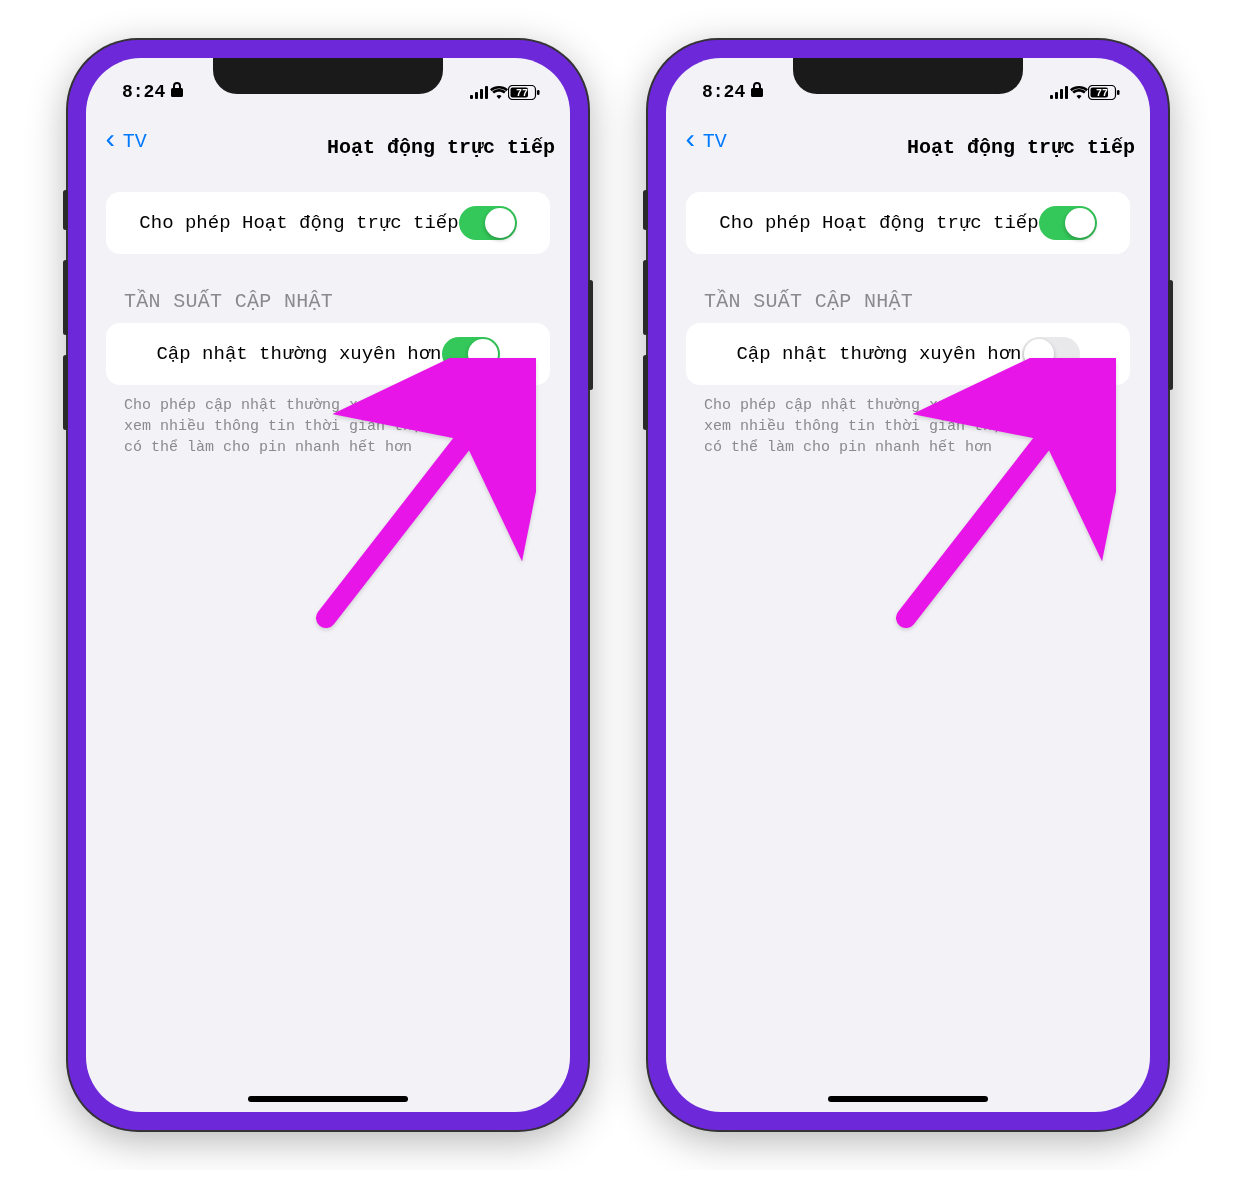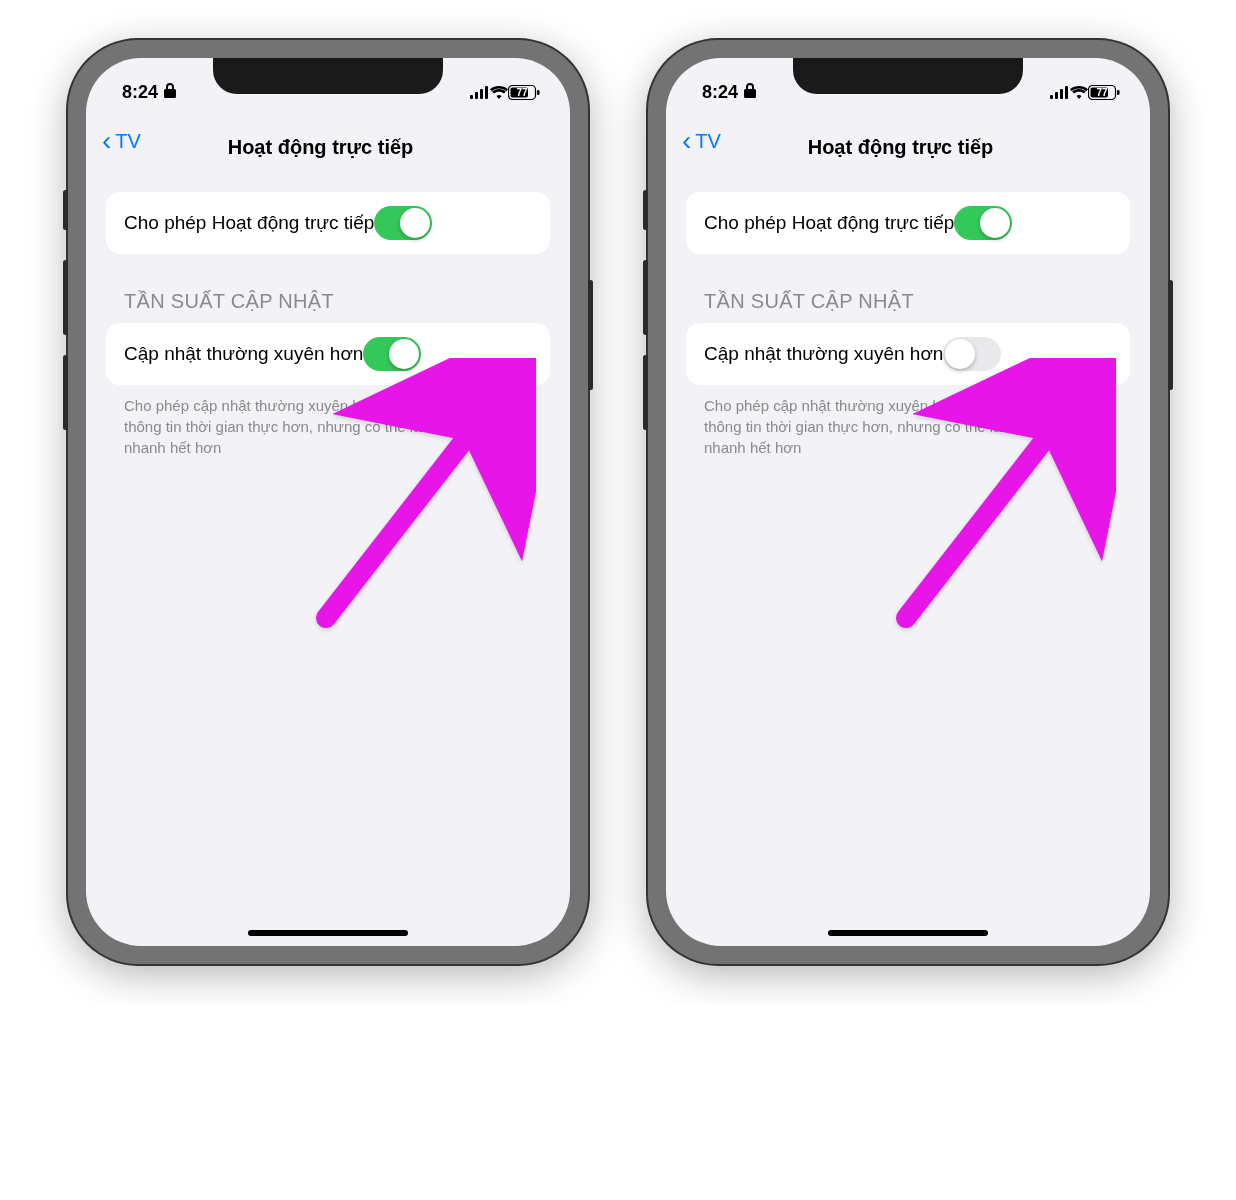--- a/index.html
+++ b/index.html
@@ -6,26 +6,27 @@
     body {
       background: #ffffff;
       font-family: -apple-system, BlinkMacSystemFont, "Segoe UI", Helvetica, Arial, sans-serif;
       display: flex;
       justify-content: center;
       gap: 60px;
       padding: 40px 30px;
     }
     .phone-frame {
       width: 520px;
-      height: 924px;
-      background: #737373;
+      height: 1090px;
+      background: #6d28d9;
       border-radius: 70px;
       padding: 18px;
       position: relative;
       box-shadow: 0 0 0 2px #333, 0 10px 40px rgba(0,0,0,0.3);
+      font-family: Liberation Mono, monospace;
     }
     .phone-side-btn {
       position: absolute;
       background: #2a2a2a;
       border-radius: 3px;
     }
     .btn-left-1 { left: -5px; top: 150px; width: 5px; height: 40px; }
     .btn-left-2 { left: -5px; top: 220px; width: 5px; height: 75px; }
     .btn-left-3 { left: -5px; top: 315px; width: 5px; height: 75px; }
     .btn-right  { right: -5px; top: 240px; width: 5px; height: 110px; }
@@ -74,36 +75,36 @@
       align-items: center;
       color: #007aff;
       font-size: 20px;
       gap: 4px;
       z-index: 2;
     }
     .back-chevron { font-size: 28px; font-weight: 400; line-height: 1; }
     .nav-title {
       position: absolute;
       left: 0; right: 15px;
-      text-align: center;
+      text-align: right;
       font-size: 20px;
       font-weight: 600;
       color: #000;
       margin-top: 12px;
     }
     .content { padding: 24px 20px 0 20px; }
     .cell-group {
       background: #fff;
       border-radius: 14px;
       overflow: hidden;
     }
     .cell {
       display: flex;
       align-items: center;
-      justify-content: flex-start;
+      justify-content: center;
       padding: 14px 18px;
       min-height: 54px;
     }
     .cell-label { font-size: 19px; color: #000; }
     .toggle {
       width: 58px;
       height: 34px;
       border-radius: 20px;
       position: relative;
       transition: background 0.2s;

